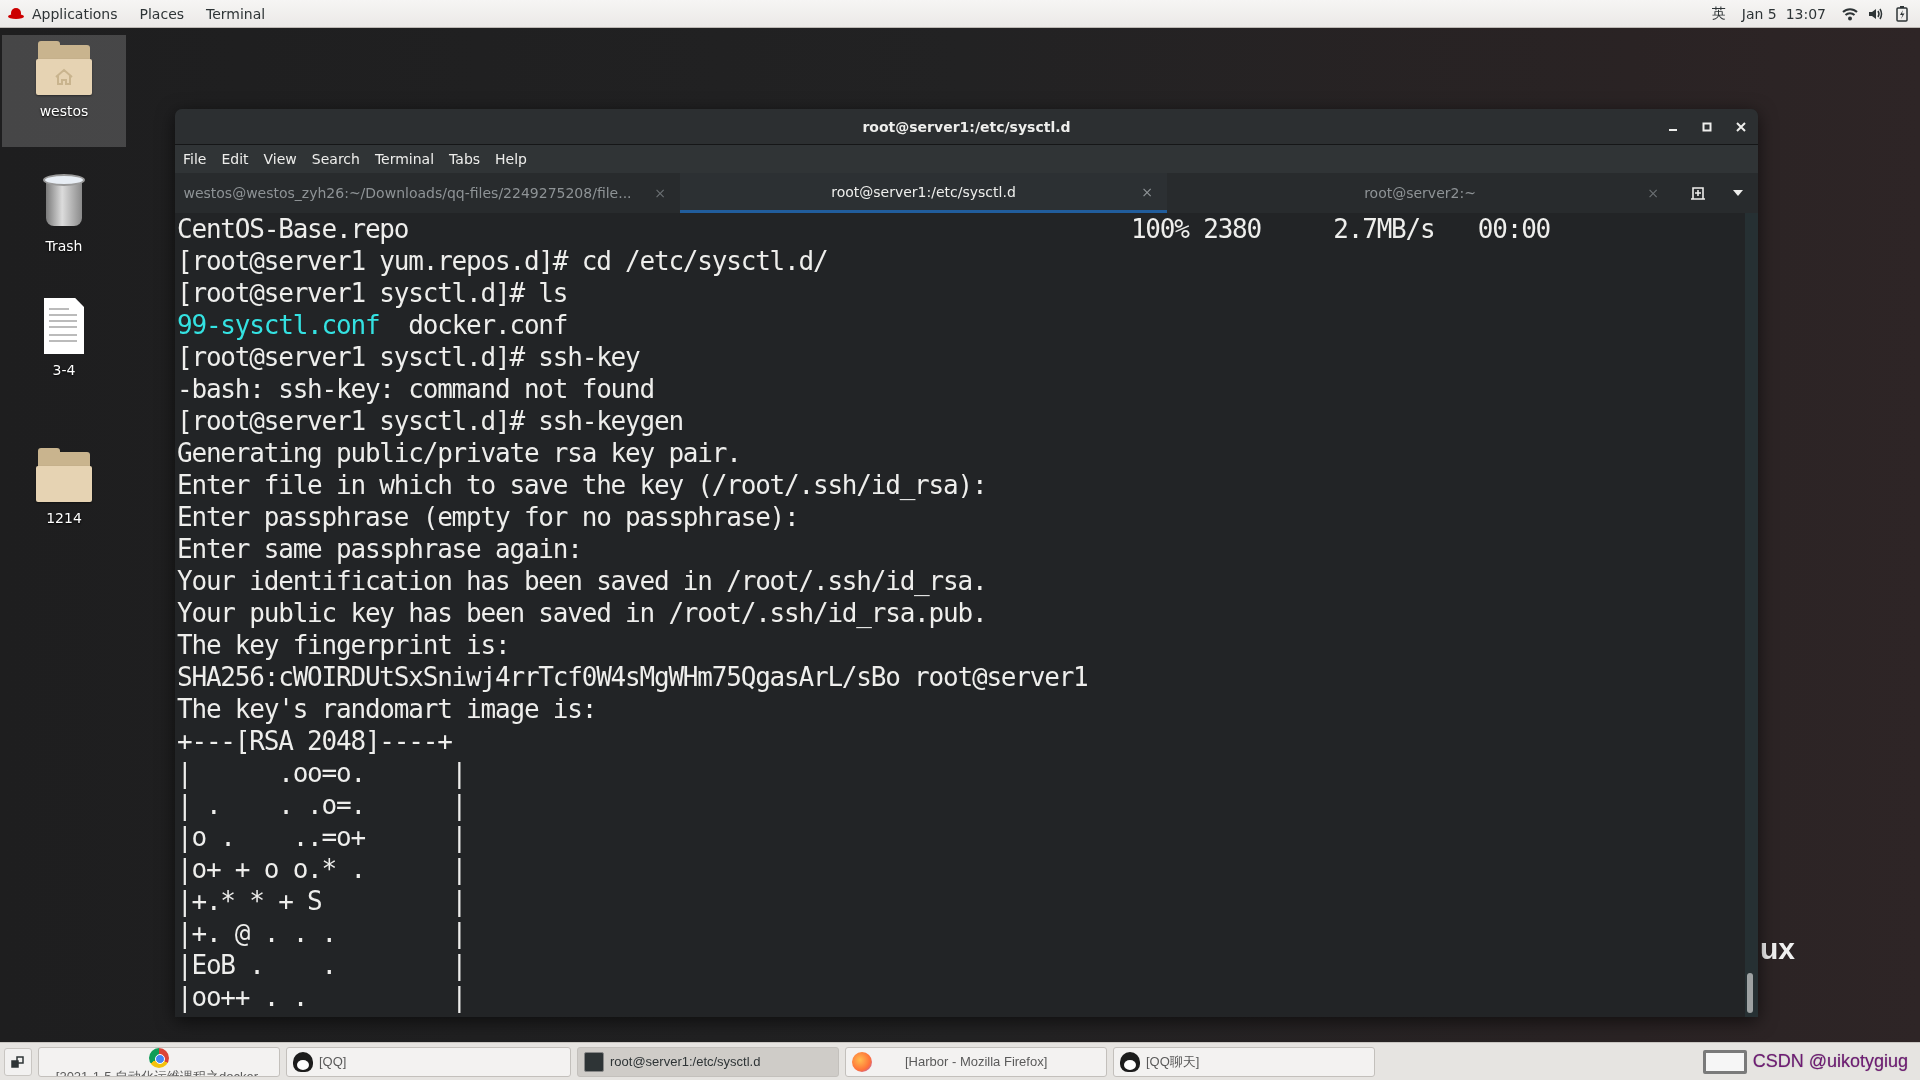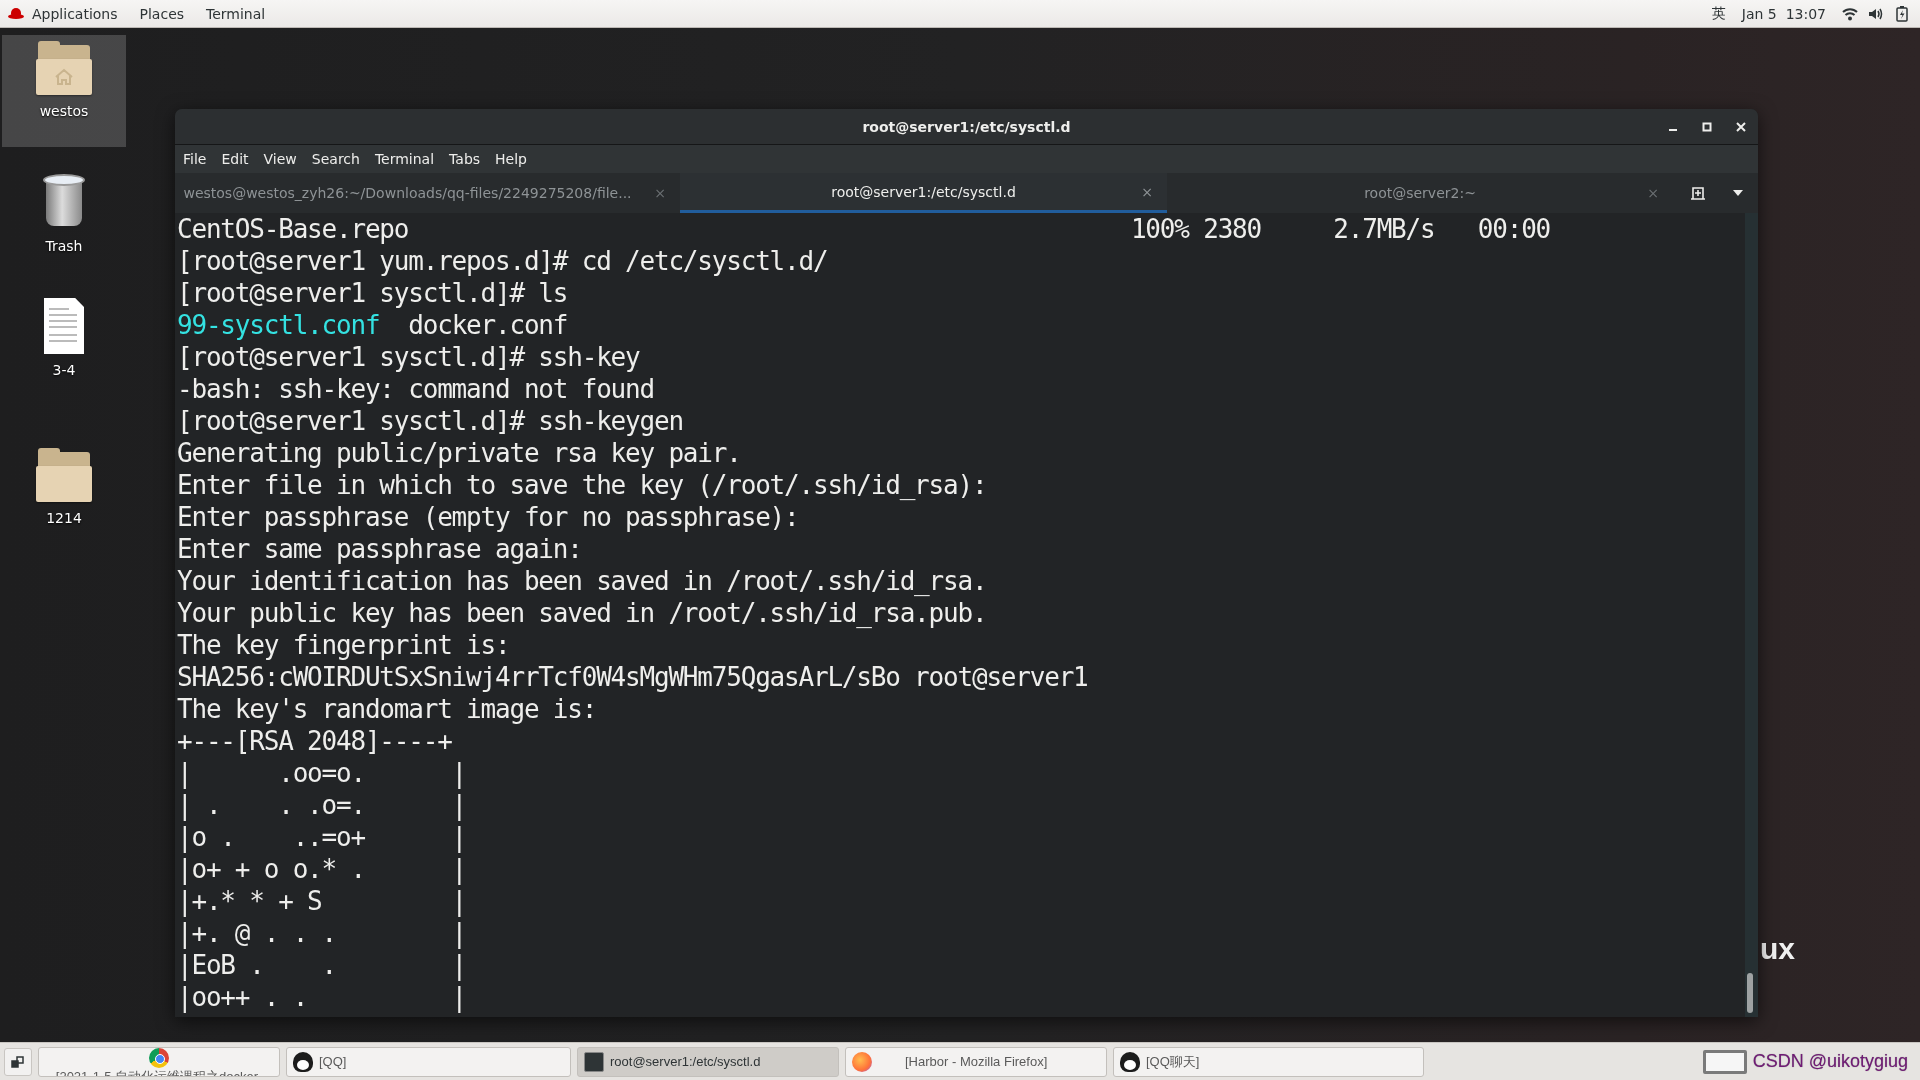--- a/index.html
+++ b/index.html
@@ -238,21 +238,21 @@
     <span>[QQ]</span>
   </div>
   <div class="task active" style="width:262px;">
     <span class="ticon term-icon"></span>
     <span>root@server1:/etc/sysctl.d</span>
   </div>
   <div class="task" style="width:262px;gap:27px;">
     <span class="ticon ff-icon"></span>
     <span>[Harbor - Mozilla Firefox]</span>
   </div>
-  <div class="task" style="width:311px;">
+  <div class="task" style="width:262px;">
     <span class="ticon qq-icon"></span>
     <span>[QQ聊天]</span>
   </div>
   <div class="tray">
     <div class="ws"></div>
     <span class="wm">CSDN @uikotygiug</span>
   </div>
 </div>
 
 </body></html>

